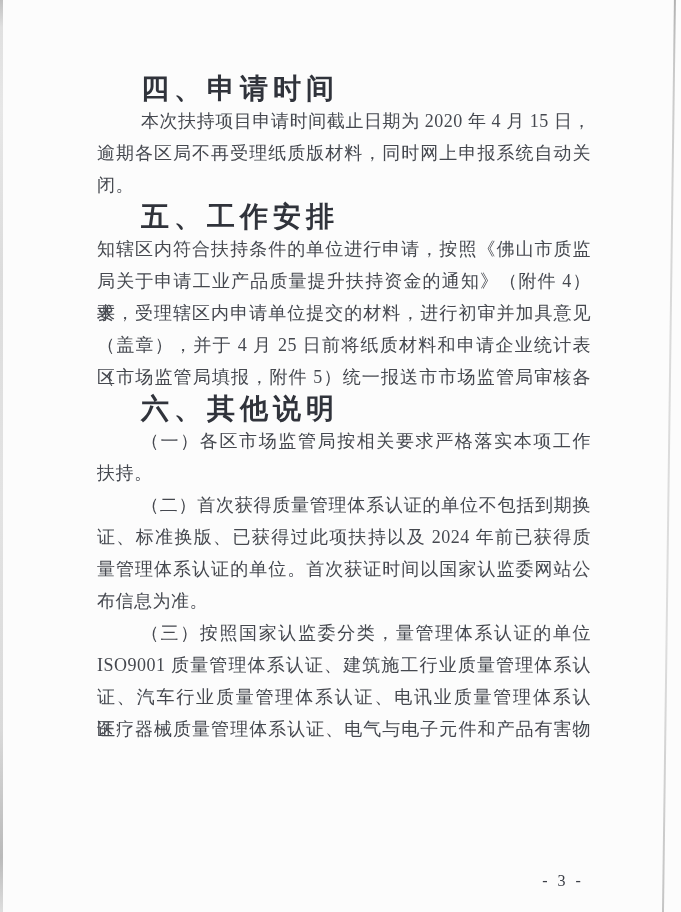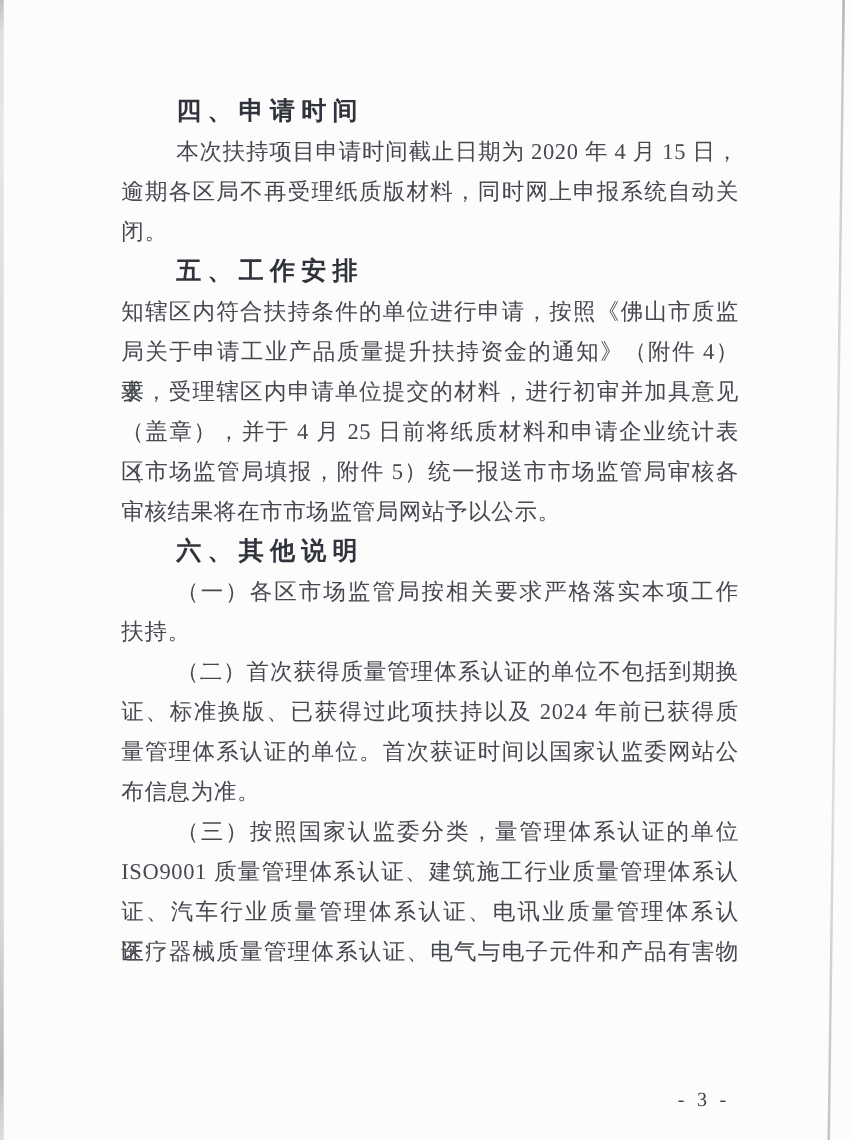--- a/index.html
+++ b/index.html
@@ -61,21 +61,21 @@
     text-justify: inter-character;
   }
   .t-indent {
     text-indent: 44px;
   }
   .t-heading {
     font-family: "Liberation Sans", "DejaVu Sans", sans-serif;
     font-weight: bold;
     text-indent: 44px;
     letter-spacing: 5px;
-    font-size: 20px;
+    font-size: 28px;
     color: #30333b;
   }
   .page-number {
     position: absolute;
     left: 528px;
     top: 872px;
     width: 70px;
     font-family: "Liberation Serif", "DejaVu Serif", serif;
     font-size: 16px;
     letter-spacing: 3px;
@@ -106,21 +106,20 @@
       <div class="line t-flush fill">知辖区内符合扶持条件的单位进行申请，按照《佛山市质监</div>
 
       <div class="line t-flush fill">局关于申请工业产品质量提升扶持资金的通知》（附件 4）要</div>
 
       <div class="line t-flush fill">求，受理辖区内申请单位提交的材料，进行初审并加具意见</div>
 
       <div class="line t-flush fill">（盖章），并于 4 月 25 日前将纸质材料和申请企业统计表（各</div>
 
       <div class="line t-flush fill">区市场监管局填报，附件 5）统一报送市市场监管局审核。</div>
 
-      <div class="line t-flush">审核结果将在市市场监管局网站予以公示。</div>
 
       <div class="line t-heading">六、其他说明</div>
 
       <div class="line t-indent fill">（一）各区市场监管局按相关要求严格落实本项工作</div>
 
       <div class="line t-flush">扶持。</div>
 
       <div class="line t-indent fill">（二）首次获得质量管理体系认证的单位不包括到期换</div>
 
       <div class="line t-flush fill">证、标准换版、已获得过此项扶持以及 2024 年前已获得质</div>

